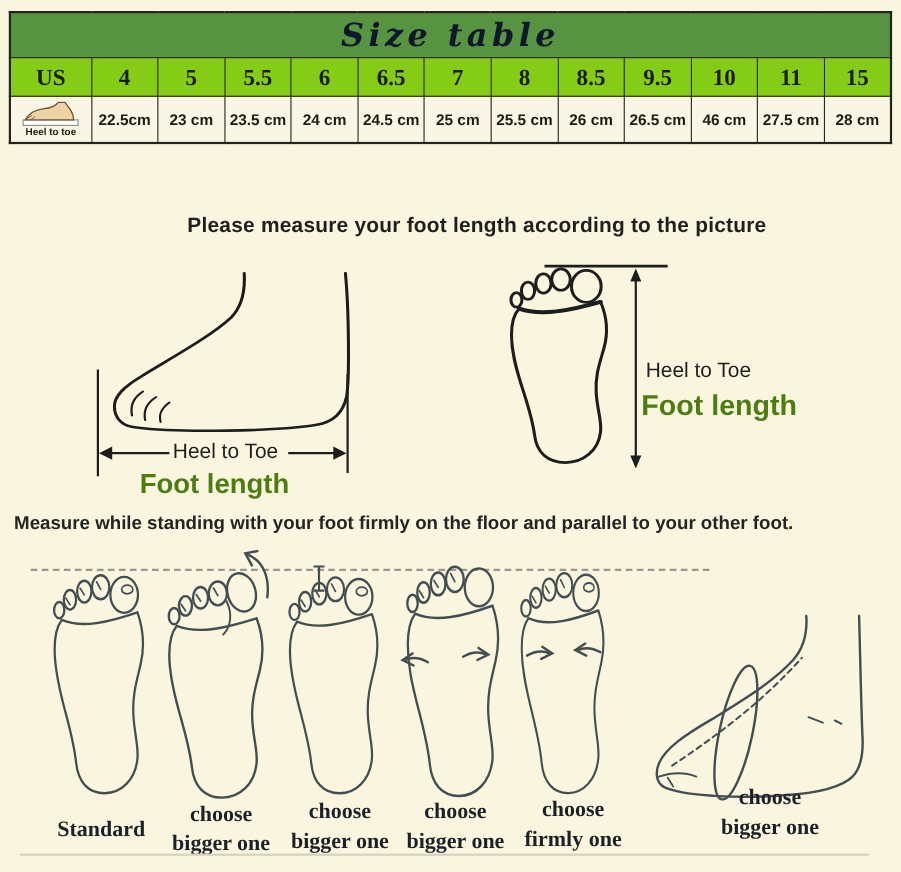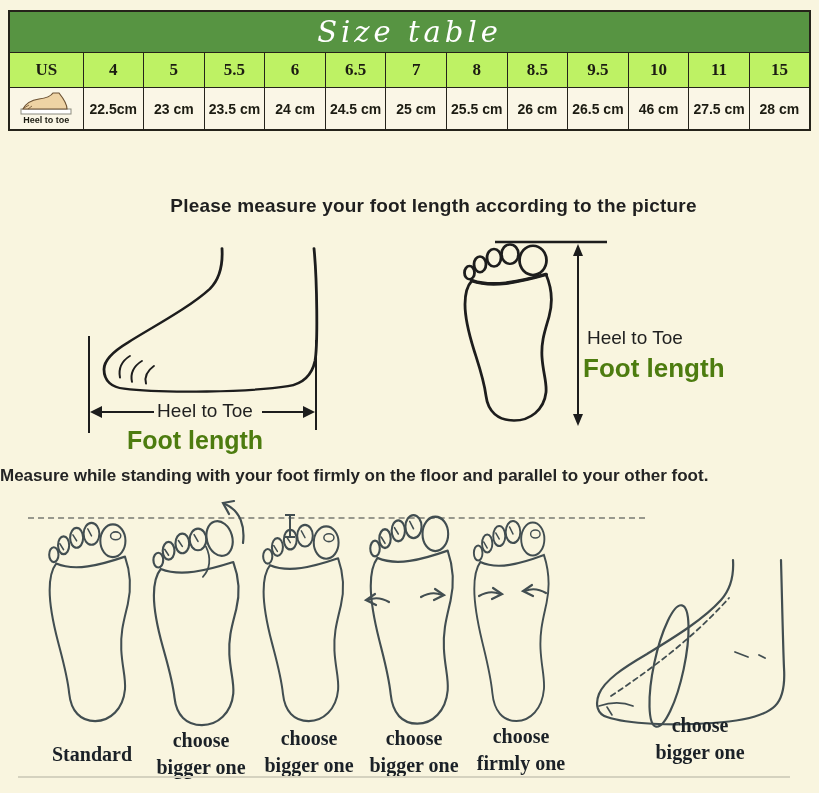--- a/index.html
+++ b/index.html
@@ -14,42 +14,42 @@
   table.size {
     position:absolute; left:8px; top:10px; width:803px;
     border-collapse:collapse; table-layout:fixed;
     background:#faf6e6; border:2px solid #25231a;
   }
   table.size td {
     border:1px solid #25231a; text-align:center; vertical-align:middle; padding:0;
   }
   tr.title-row td { background:#579442; height:40px; }
   .title-text {
-    font-family:"DejaVu Serif", serif; font-style:italic; font-weight:400;
-    font-size:29px; letter-spacing:4px; color:#ffffff;
+    font-family:"DejaVu Serif", serif; font-style:italic; font-weight:700;
+    font-size:29px; letter-spacing:4px; color:#0f172a;
   }
   tr.us-row td {
-    background:#bef264; height:34px;
-    font-family:"Liberation Serif", serif; font-size:17px; font-weight:bold;
+    background:#84cc16; height:34px;
+    font-family:"Liberation Serif", serif; font-size:21px; font-weight:bold;
   }
   tr.euro-row td {
     height:39px; font-family:"Liberation Serif", serif; font-size:17px;
   }
   tr.heel-row td { height:41px; font-weight:bold; font-size:14px; }
   td.rowlabel { font-family:"Liberation Serif", serif; font-weight:bold; font-size:15px; }
   .heel-icon-cell { display:flex; flex-direction:column; align-items:center; justify-content:center; }
   .heel-icon-label { font-size:9px; font-weight:600; margin-top:-1px; }
 
   
   .measure-heading {
     left:0; top:195px; width:819px; text-align:center;
     font-size:19px; font-weight:bold; color:#1f1f1f; letter-spacing:0.2px;padding-left:24px;
   }
   .standing-note {
-    left:0; top:466px; width:734px; 
+    left:0; top:466px; width:734px; text-align:center;
     font-size:17px; font-weight:600; color:#242424;
   }
   .h2t { font-size:19px; color:#1f1f1f; }
   .salmon { color:#4d7c0f; font-weight:bold; }
 
   
   .dashed-line { left:28px; top:517px; width:617px; border-top:2px dashed #98988d; }
   .bottom-divider { left:18px; top:776px; width:772px; border-top:2px solid #d5d2bf; }
 
   

